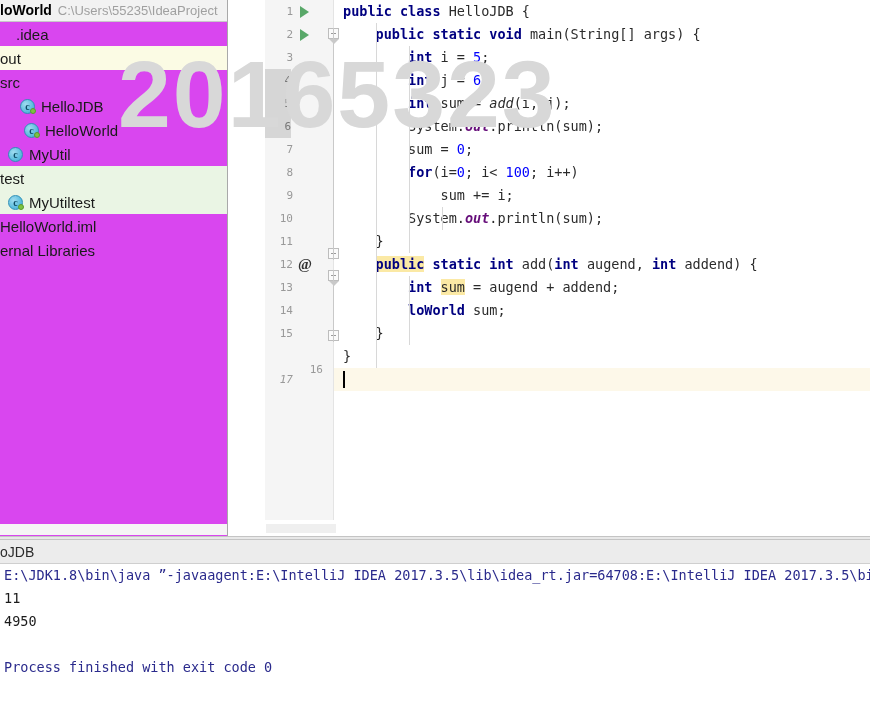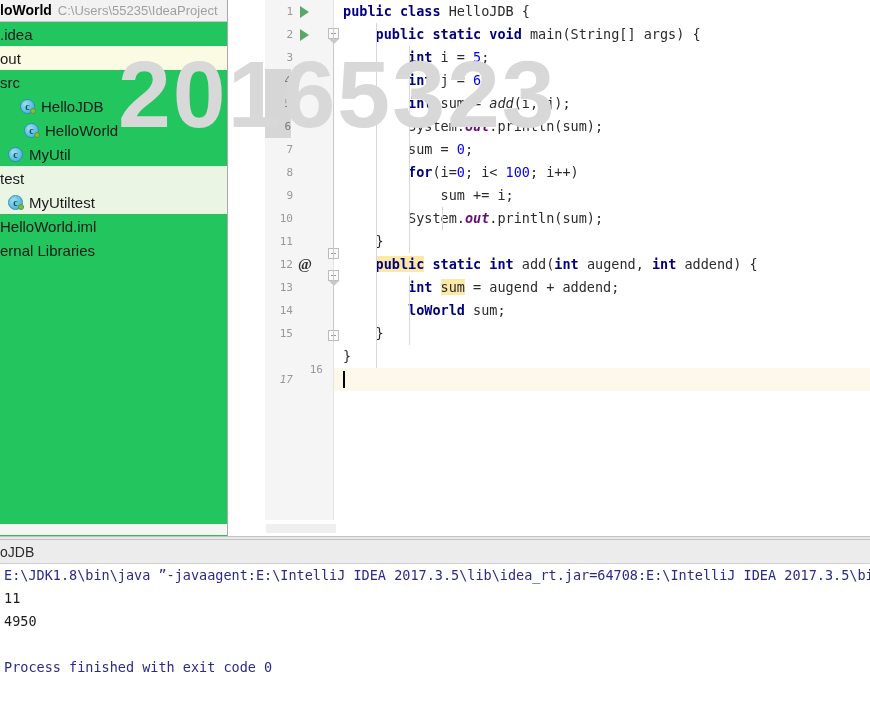--- a/index.html
+++ b/index.html
@@ -7,21 +7,21 @@
     width:870px;height:708px;overflow:hidden;
     background:#ffffff;
     font-family:"Liberation Sans", sans-serif;
     -webkit-font-smoothing:antialiased;
   }
   #app{position:relative;width:870px;height:708px;overflow:hidden;}
 
   
   #project-panel{
     position:absolute;left:0;top:0;width:228px;height:536px;
-    background:#22c55e;overflow:hidden;
+    background:#d946ef;overflow:hidden;
     border-right:1px solid #a9a9a9;
     box-sizing:border-box;
   }
   #project-header{
     position:absolute;left:0;top:0;width:264px;height:22px;
     background:#f2f2f2;
     border-bottom:1px solid #c8c8c8;
     box-sizing:border-box;
     white-space:nowrap;overflow:hidden;
     padding-left:0px;
@@ -201,21 +201,21 @@
 
 <div id="app">
 
   <div id="project-panel">
 
     <div id="project-header">
       <span class="pname">loWorld</span><span class="ppath">C:\Users\55235\IdeaProject</span>
     </div>
 
     <div class="tree" id="tree">
-        <div class="trow" style="padding-left: 0px;"><span class="tlabel">.idea</span></div>
+        <div class="trow" style="padding-left: 16px;"><span class="tlabel">.idea</span></div>
         <div class="trow hl-yellow" style="padding-left: 0px;"><span class="tlabel">out</span></div>
         <div class="trow" style="padding-left: 0px;"><span class="tlabel">src</span></div>
         <div class="trow" style="padding-left: 20px;"><span class="cicon green-dot"></span><span class="tlabel">HelloJDB</span></div>
         <div class="trow" style="padding-left: 24px;"><span class="cicon green-dot"></span><span class="tlabel">HelloWorld</span></div>
         <div class="trow" style="padding-left: 8px;"><span class="cicon"></span><span class="tlabel">MyUtil</span></div>
         <div class="trow hl-green" style="padding-left: 0px;"><span class="tlabel">test</span></div>
         <div class="trow hl-green" style="padding-left: 8px;"><span class="cicon green-dot"></span><span class="tlabel">MyUtiltest</span></div>
         <div class="trow" style="padding-left: 0px;"><span class="tlabel">HelloWorld.iml</span></div>
         <div class="trow" style="padding-left: 0px;"><span class="tlabel">ernal Libraries</span></div>
       </div>

